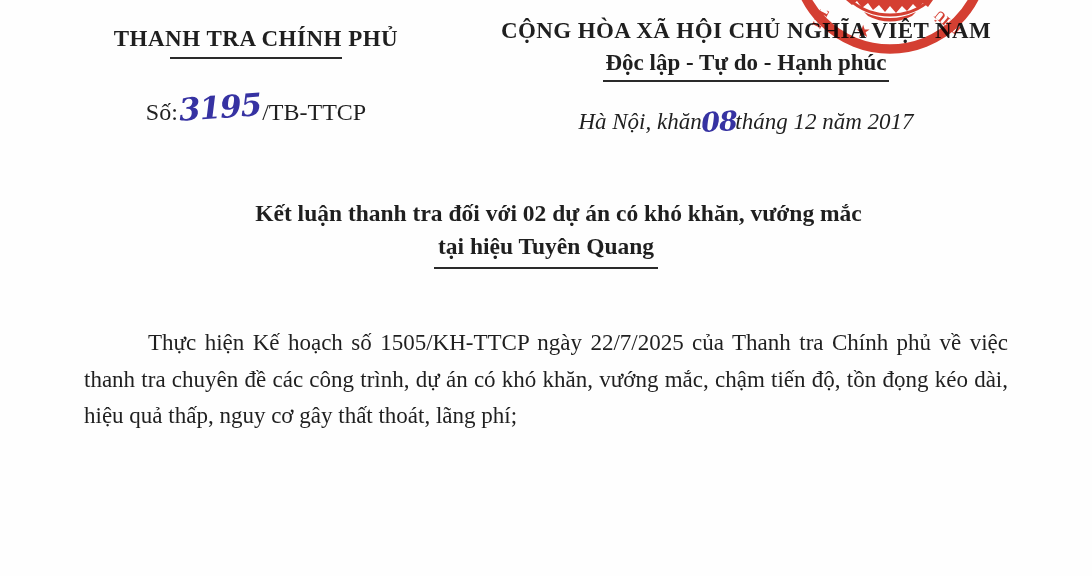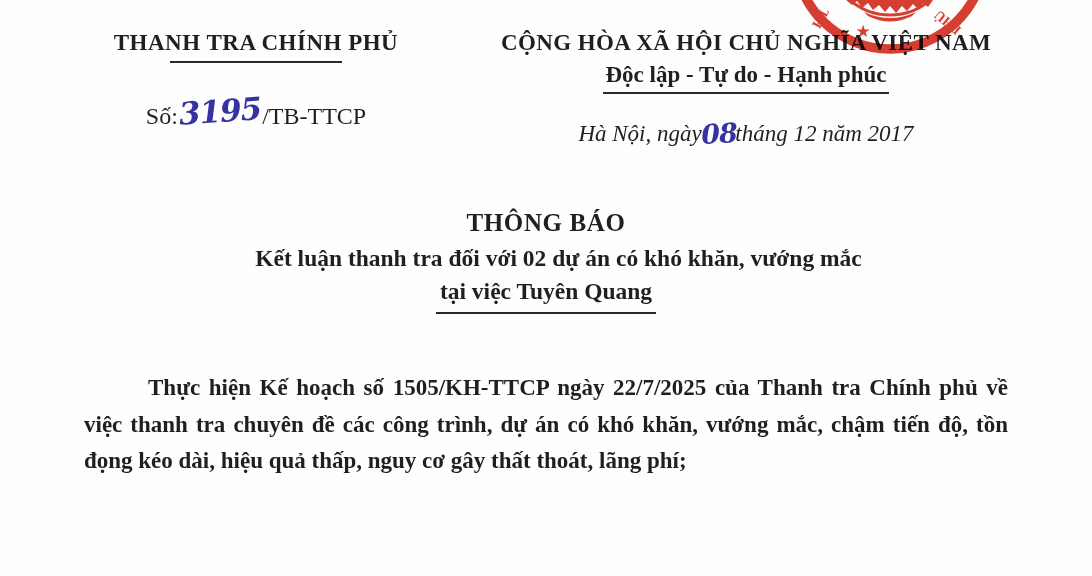--- a/index.html
+++ b/index.html
@@ -24,21 +24,22 @@
     height: 62px;
     z-index: 3;
     mix-blend-mode: multiply;
     opacity: .95;
     pointer-events: none;
   }
 
   
   .header {
     display: flex;
-    padding-top: 30px;
+    padding-top: 18px;
+    align-items: center;
   }
   .col-left {
     width: 368px;
     margin-left: 72px;
     text-align: center;
     flex: none;
   }
   .col-right {
     flex: 1;
     text-align: center;
@@ -125,21 +126,20 @@
     font-size: 23.5px;
     line-height: 33px;
     border-bottom: 2.5px solid #2a2a2a;
     padding: 0 4px 4px 4px;
   }
 
   
   .body-text {
     margin: 56px 84px 0 84px;
     width: 924px;
-    font-weight: bold;
   }
   .para {
     font-size: 23px;
     line-height: 36.5px;
     text-align: justify;
     text-indent: 64px;
   }
   .para + .para { margin-top: 13px; }
 </style>
 </head>
@@ -173,31 +173,30 @@
         <span>Số:</span><span class="handwriting hand-number">3195</span><span>/TB-TTCP</span>
       </div>
     </div>
 
     <div class="col-right">
       <div class="nat-title">CỘNG HÒA XÃ HỘI CHỦ NGHĨA VIỆT NAM</div>
       <div class="motto-wrap">
         <span class="motto">Độc lập - Tự do - Hạnh phúc</span>
       </div>
       <div class="date-line">
-        <span>Hà Nội, ngày</span><span class="handwriting hand-day">08</span><span>tháng 12 năm 2017</span>
+        <span>Hà Nội, khăn</span><span class="handwriting hand-day">08</span><span>tháng 12 năm 2017</span>
       </div>
     </div>
 
   </div>
 
   <div class="title-block">
-    <div class="doc-title">THÔNG BÁO</div>
     <div class="doc-subtitle">Kết luận thanh tra đối với 02 dự án có khó khăn, vướng mắc</div>
     <div>
-      <span class="doc-subtitle-2">tại việc Tuyên Quang</span>
+      <span class="doc-subtitle-2">tại hiệu Tuyên Quang</span>
     </div>
   </div>
 
   <div class="body-text">
     <p class="para">Thực hiện Kế hoạch số 1505/KH-TTCP ngày 22/7/2025 của Thanh tra Chính phủ về việc thanh tra chuyên đề các công trình, dự án có khó khăn, vướng mắc, chậm tiến độ, tồn đọng kéo dài, hiệu quả thấp, nguy cơ gây thất thoát, lãng phí;</p>
   </div>
 
 </div>
 
 </body></html>

